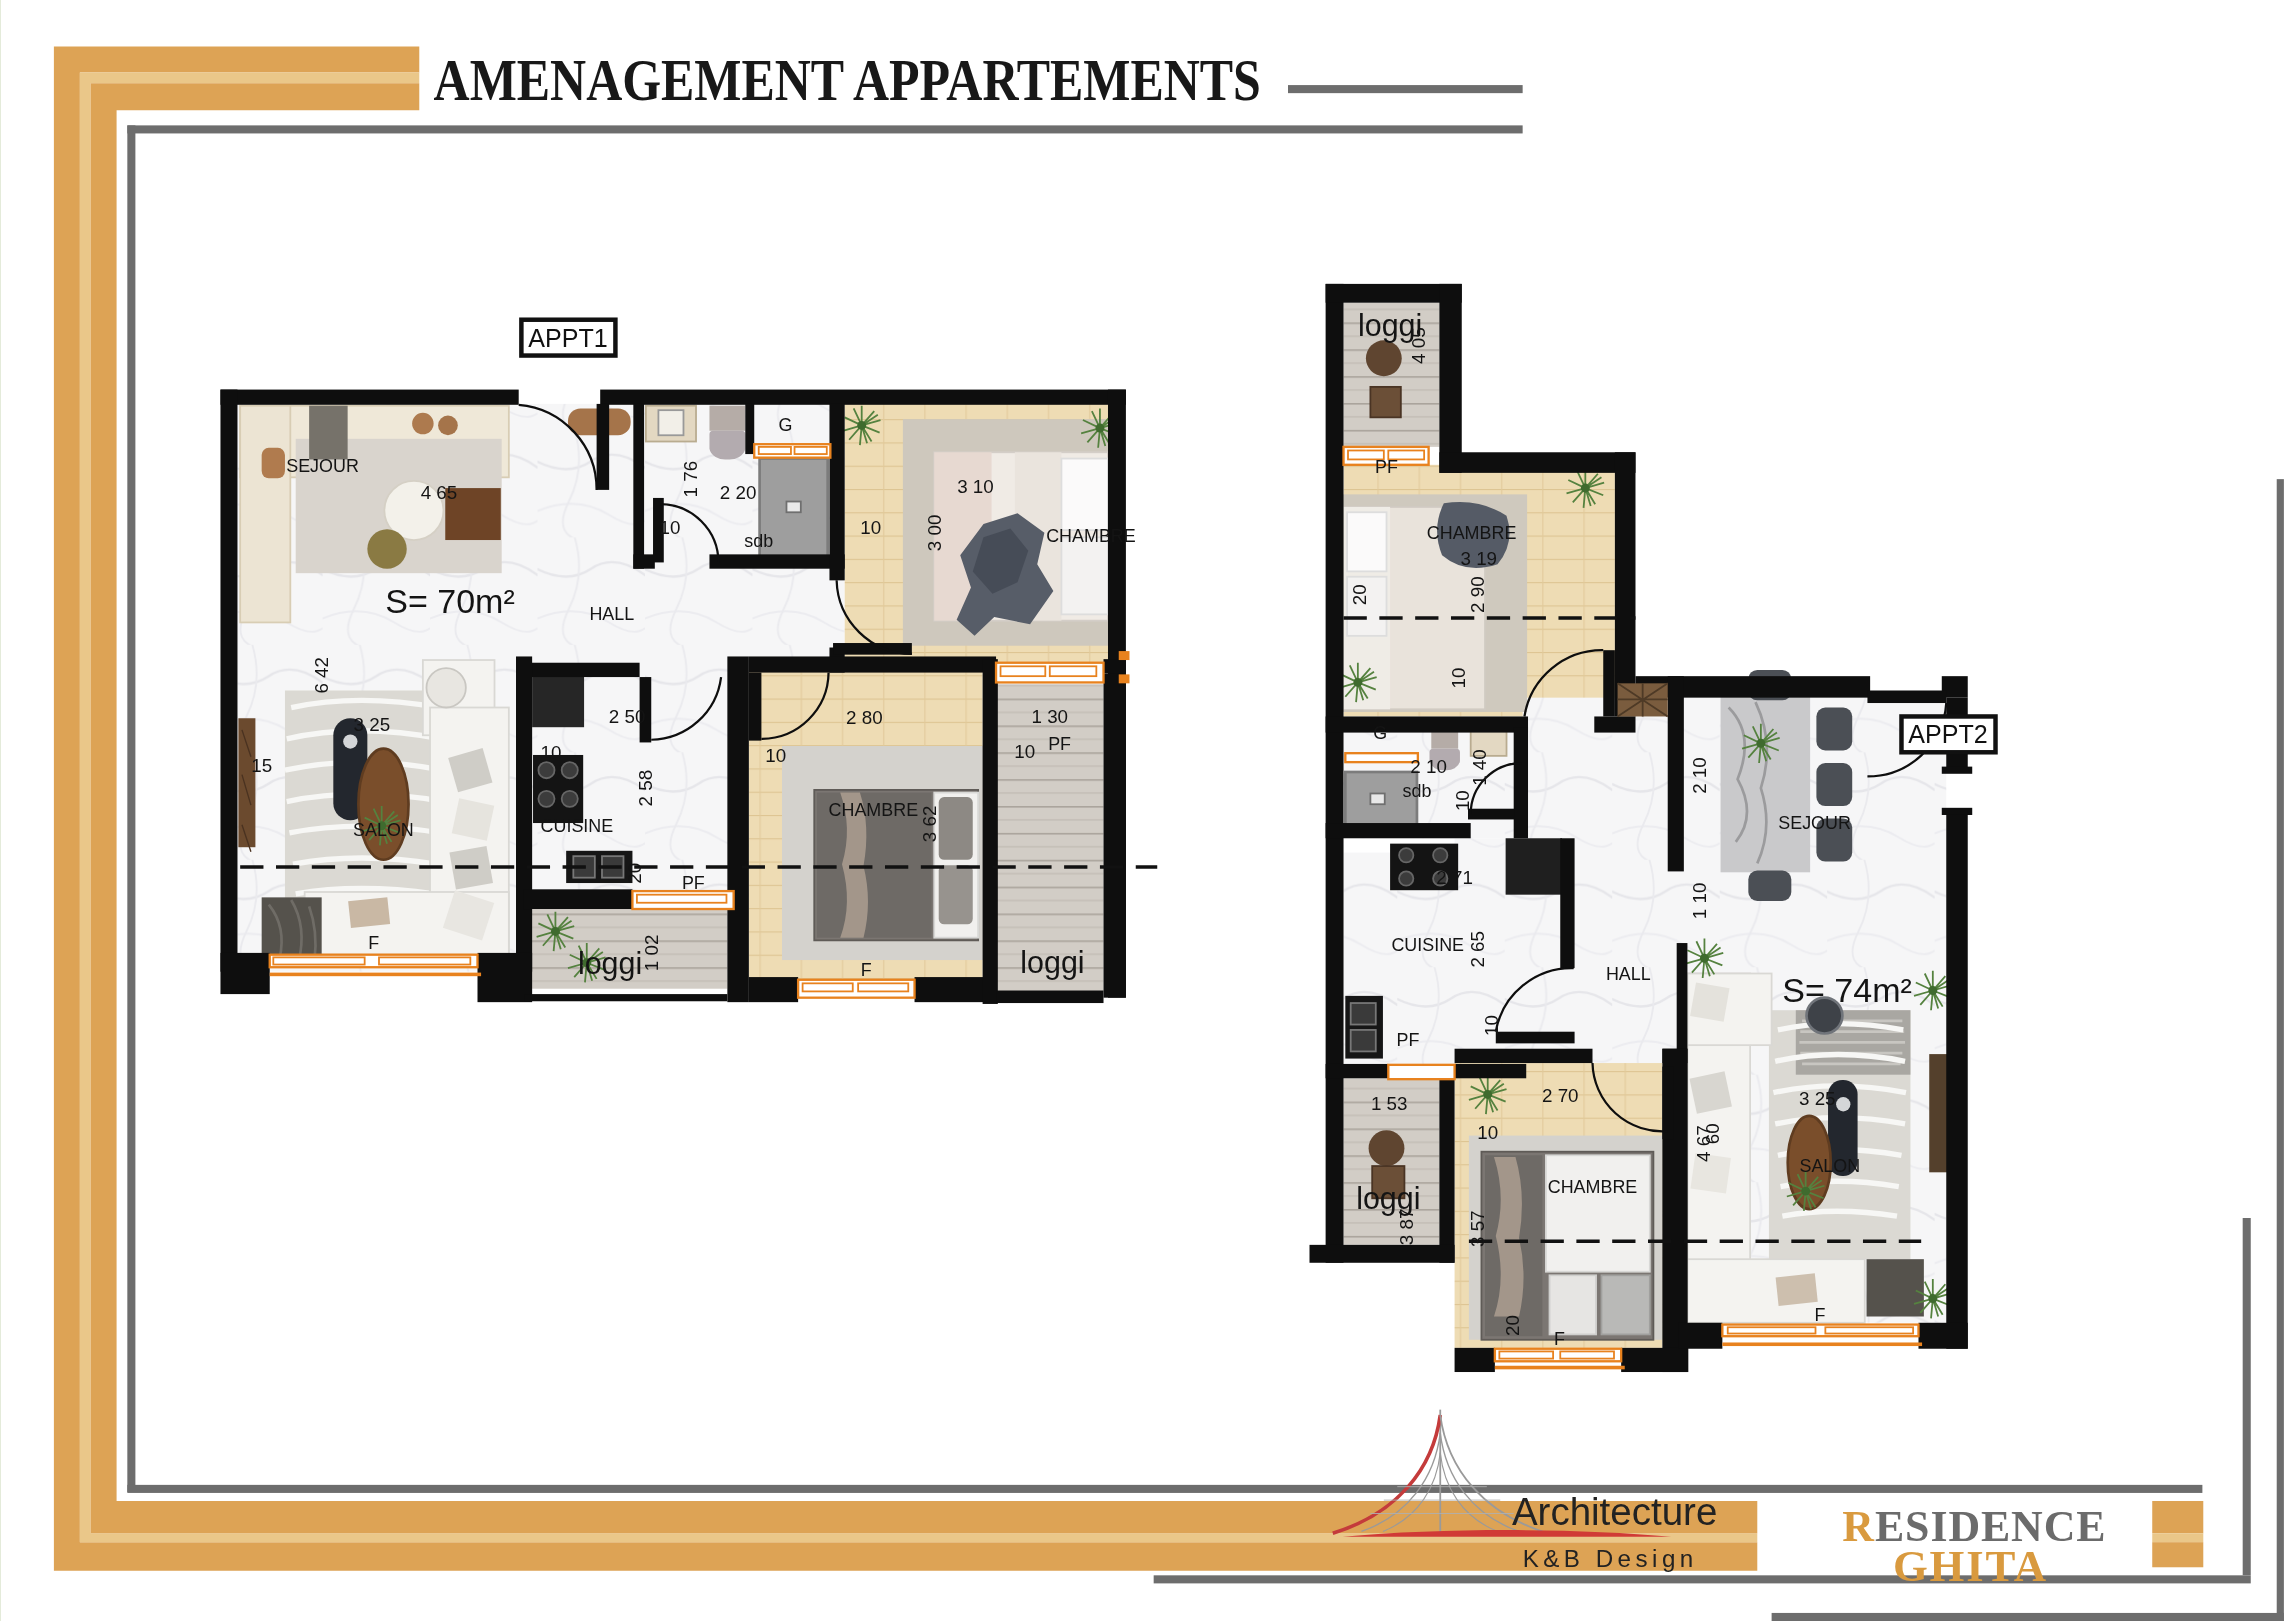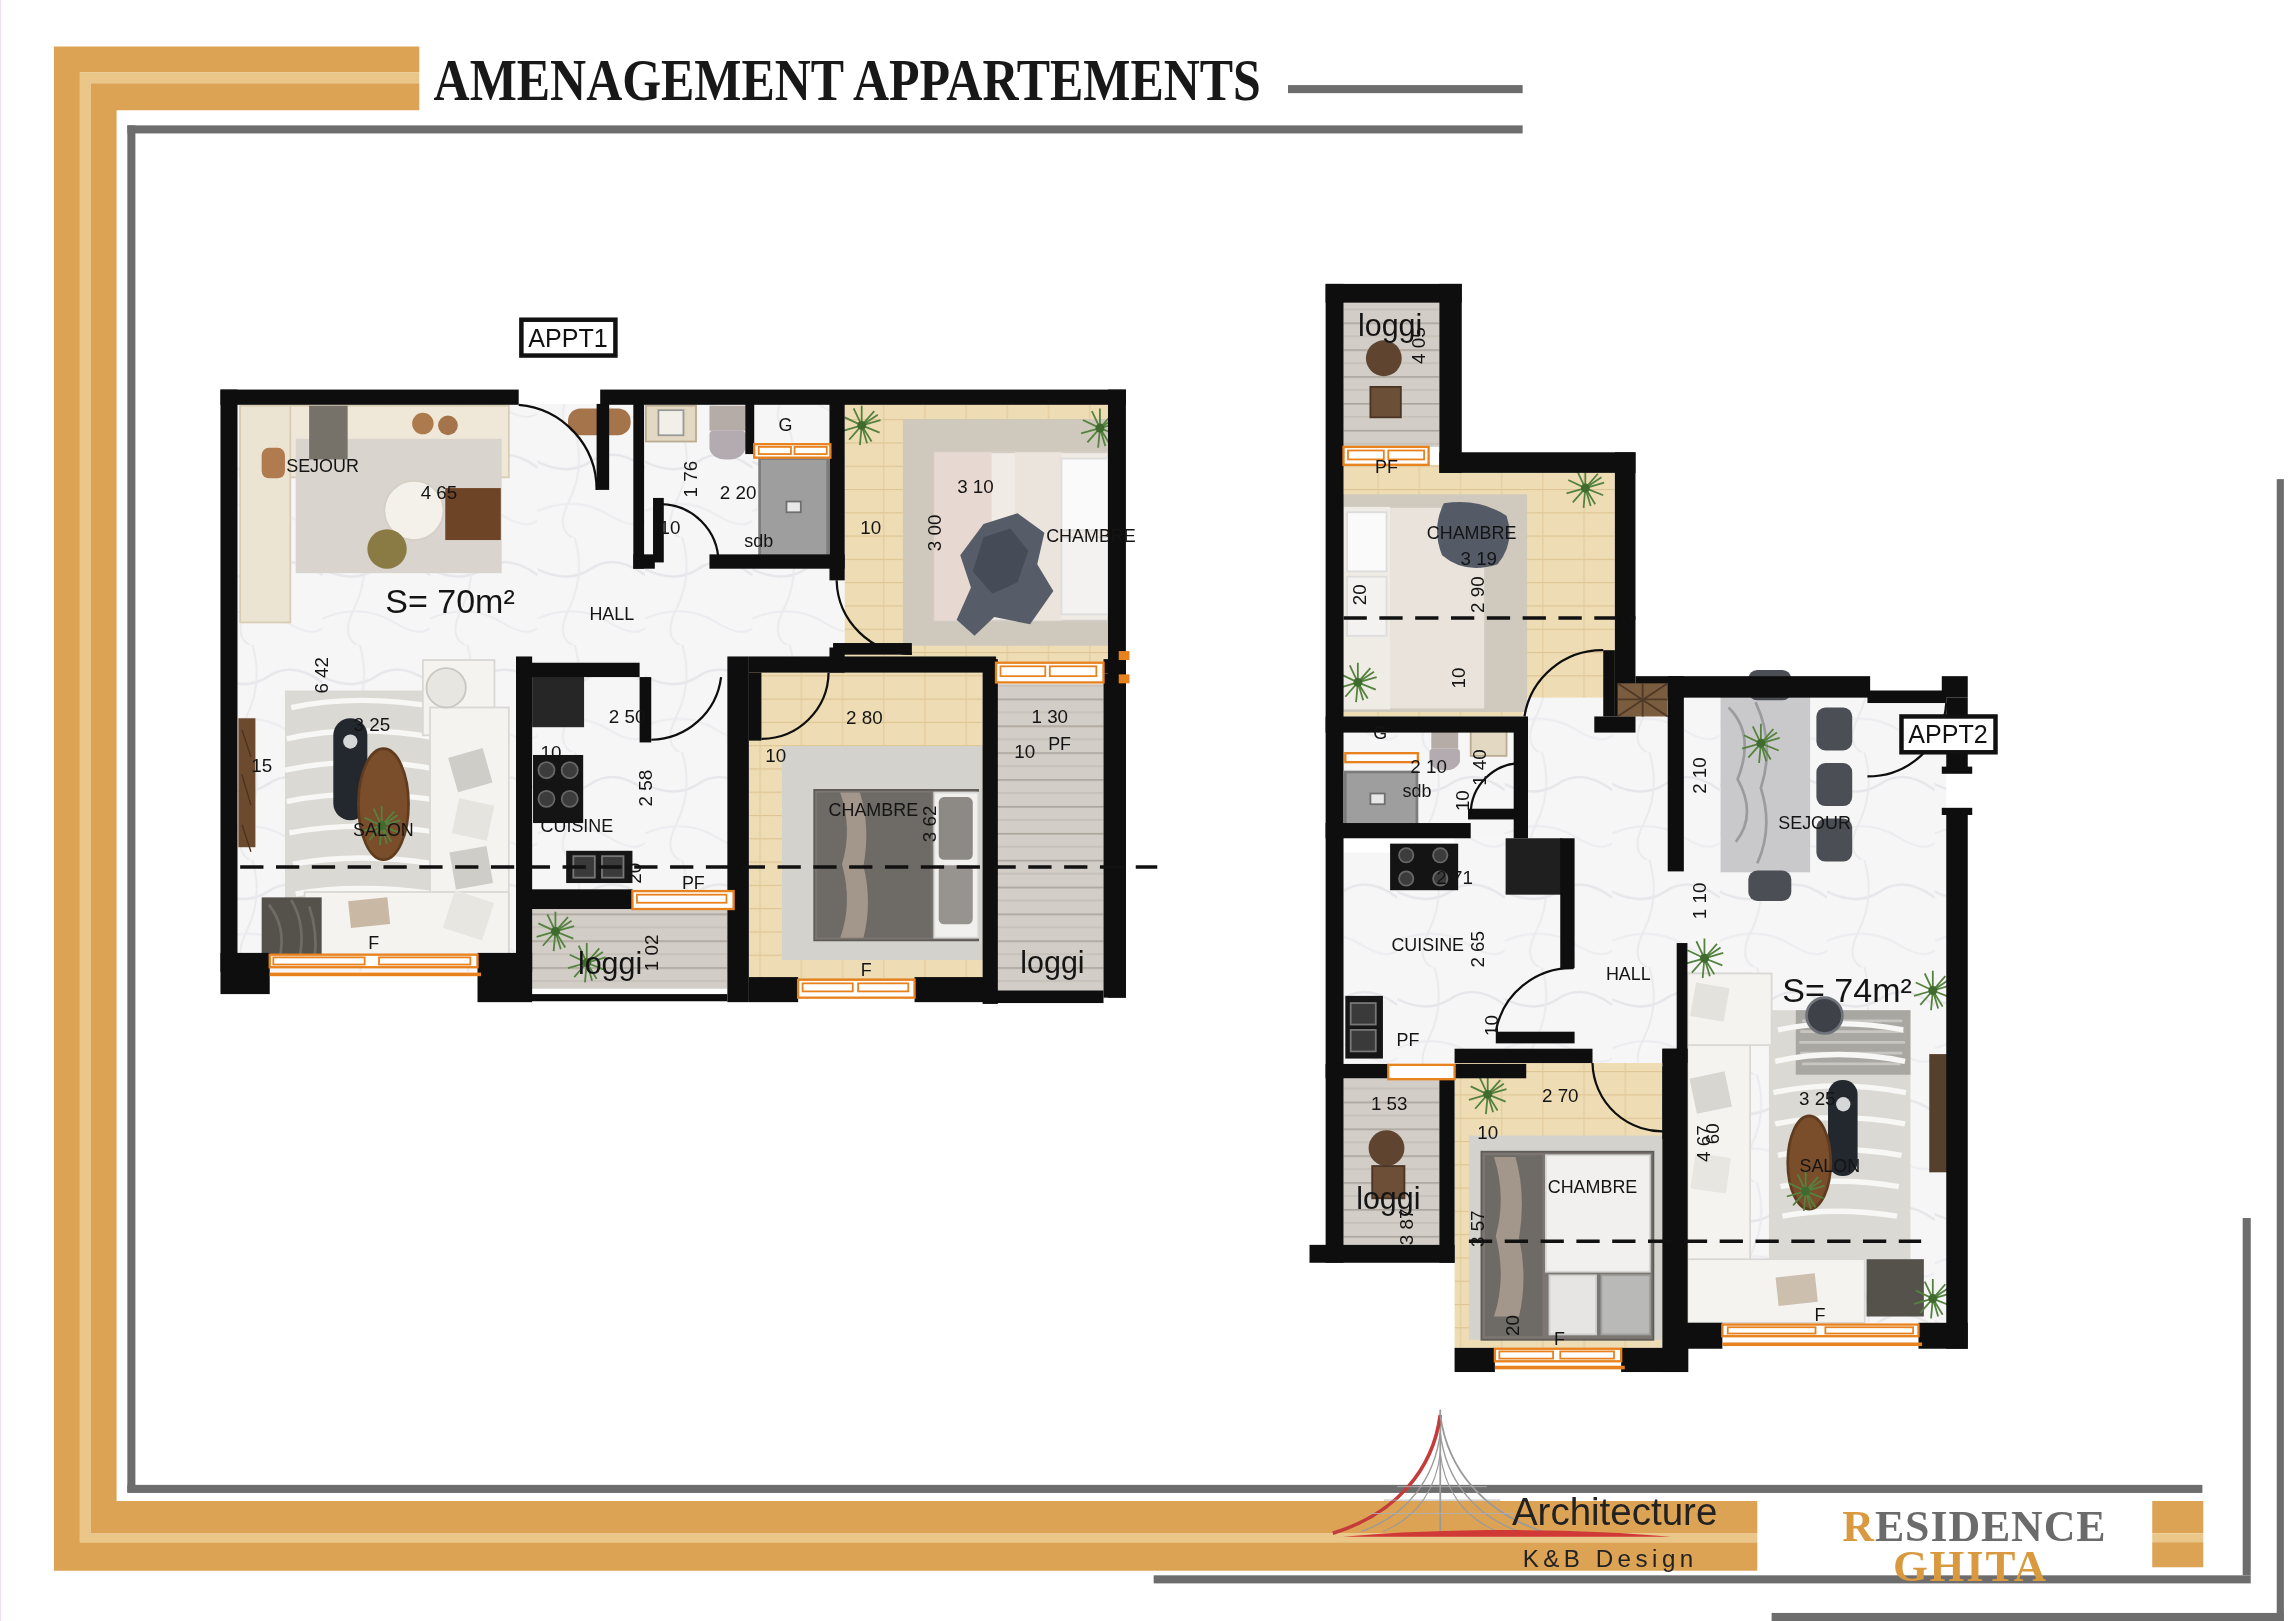--- a/index.html
+++ b/index.html
@@ -1,16 +1,16 @@
 <!DOCTYPE html>
 <html style="font-size:14.3px"><head>
 <meta charset="utf-8">
 <style>
 html,body{margin:0;padding:0;background:#fff;}
-#page{position:relative;width:2293px;height:1621px;background:#a21caf;overflow:hidden;}
+#page{position:relative;width:2293px;height:1621px;background:#4d7c0f;overflow:hidden;}
 svg{position:absolute;left:0;top:0;}
 .dim{font-family:"Liberation Sans",sans-serif;font-size:21px;fill:#141414;}
 .dimv{font-family:"Liberation Sans",sans-serif;font-size:21px;fill:#141414;}
 .lbl{font-family:"Liberation Sans",sans-serif;font-size:20px;fill:#141414;}
 .big{font-family:"Liberation Sans",sans-serif;font-size:38px;fill:#141414;}
 .loggi{font-family:"Liberation Sans",sans-serif;font-size:34px;fill:#141414;}
 .w{fill:#0e0e0e;}
 .door{fill:none;stroke:#0e0e0e;stroke-width:2.5;}
 .win{fill:#fff;stroke:#e8821e;stroke-width:2.6;}
 </style>

